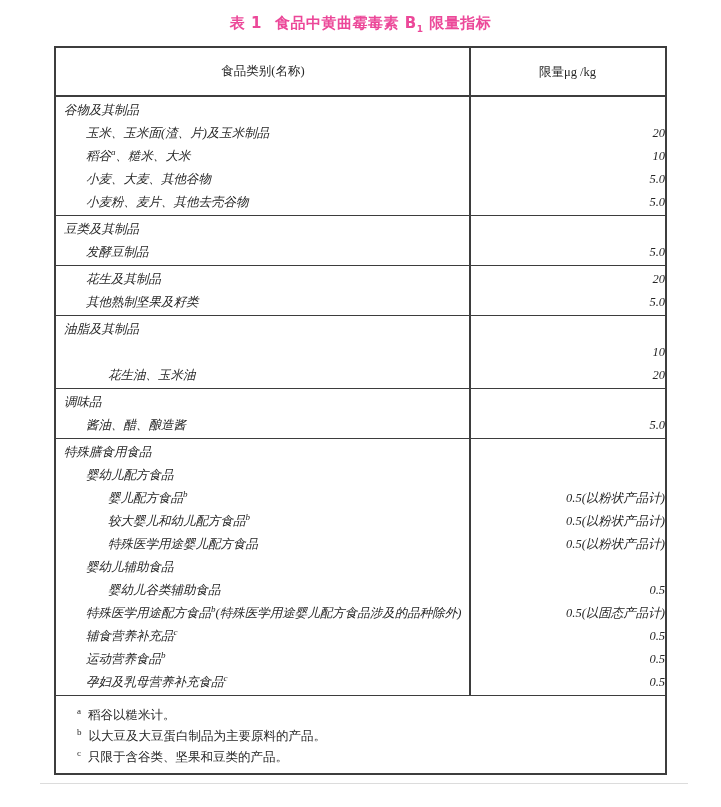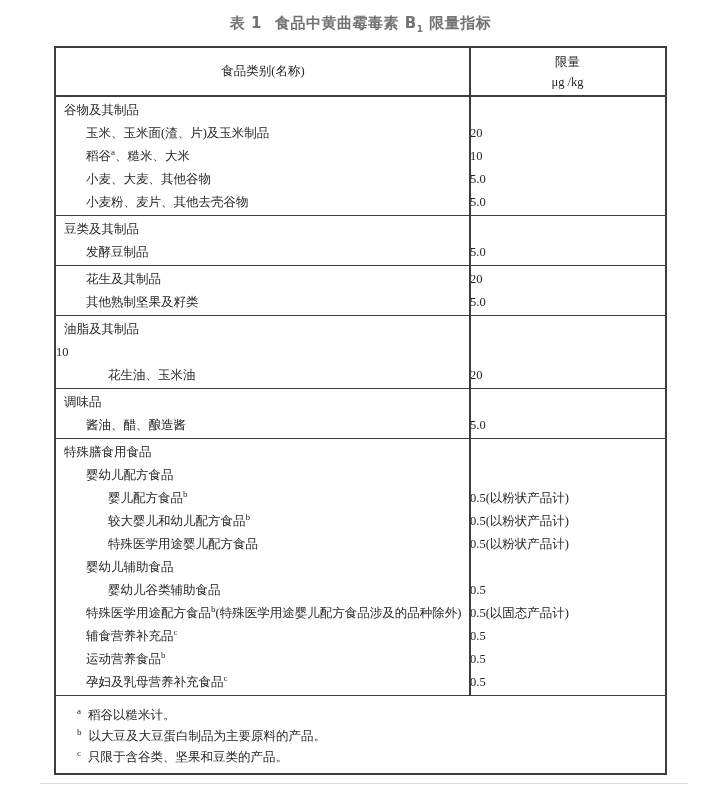--- a/index.html
+++ b/index.html
@@ -13,21 +13,21 @@
   }
   .page { width: 721px; height: 807px; position: relative; }
 
   .doc-title {
     text-align: center;
     padding-top: 14px;
     font-family: "DejaVu Sans", "Liberation Sans", sans-serif;
     font-weight: bold;
     font-size: 15px;
     letter-spacing: 0.5px;
-    color: #737373;
+    color: #ec4899;
   }
   .doc-title .gap { display: inline-block; width: 13px; }
   .doc-title sub { font-size: 9px; }
 
   .tbl {
     margin: 12px 0 0 54px;
     width: 613px;
     border: 2px solid #3d3d3d;
     background: #ffffff;
   }
@@ -43,38 +43,38 @@
     content: ""; position: absolute; top: 0; bottom: 0; left: 413px;
     width: 1.5px; background: #3d3d3d;
   }
   .th1 {
     width: 414px;
     display: flex; align-items: center; justify-content: center;
     font-size: 12.5px;
   }
   .th2 {
     flex: 1;
-    display: flex; flex-direction: column; align-items: center; justify-content: center;
+    display: flex; flex-direction: row; align-items: center; justify-content: center;
     font-size: 12.5px;
     line-height: 1.6;
   }
 
   .section {
     position: relative;
     border-bottom: 1.5px solid #3d3d3d;
     padding: 2px 0 1px 0;
   }
   .section::after {
     content: ""; position: absolute; top: 0; bottom: 0; left: 413px;
     width: 1.5px; background: #3d3d3d;
   }
 
-  .row { display: flex; height: 23px; align-items: center; font-size: 12.5px; }
+  .row { display: flex; height: 23px; align-items: center; font-size: 12.5px; font-style: italic; }
   .row .c1 { width: 414px; white-space: nowrap; overflow: visible; }
-  .row .c2 { flex: 1; text-align: left; }
+  .row .c2 { flex: 1; text-align: right; }
   .i0 { padding-left: 8px; }
   .i1 { padding-left: 30px; }
   .i2 { padding-left: 52px; }
   sup { font-size: 9px; line-height: 0; }
 
   .fnotes { padding: 9px 0 5px 21px; font-size: 12.5px; }
   .fnline { height: 21px; line-height: 21px; white-space: nowrap; }
   .fnline sup { margin-right: 7px; }
 
   .scanline {

